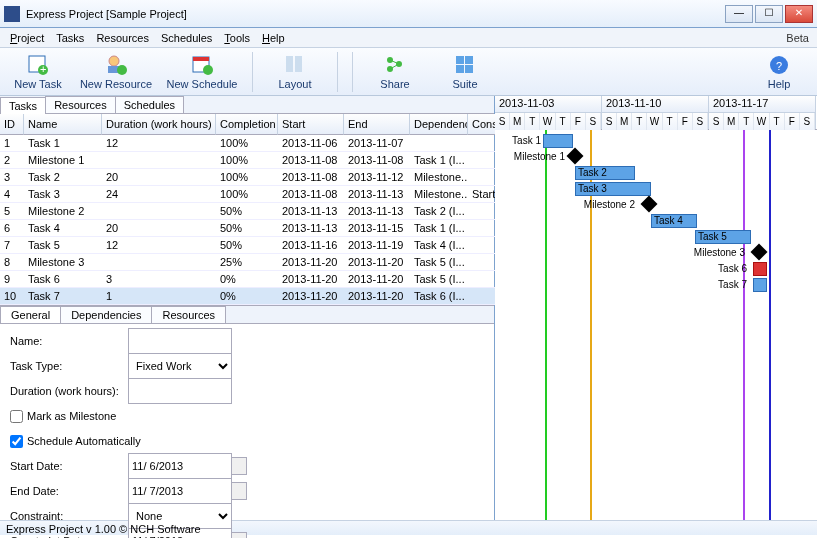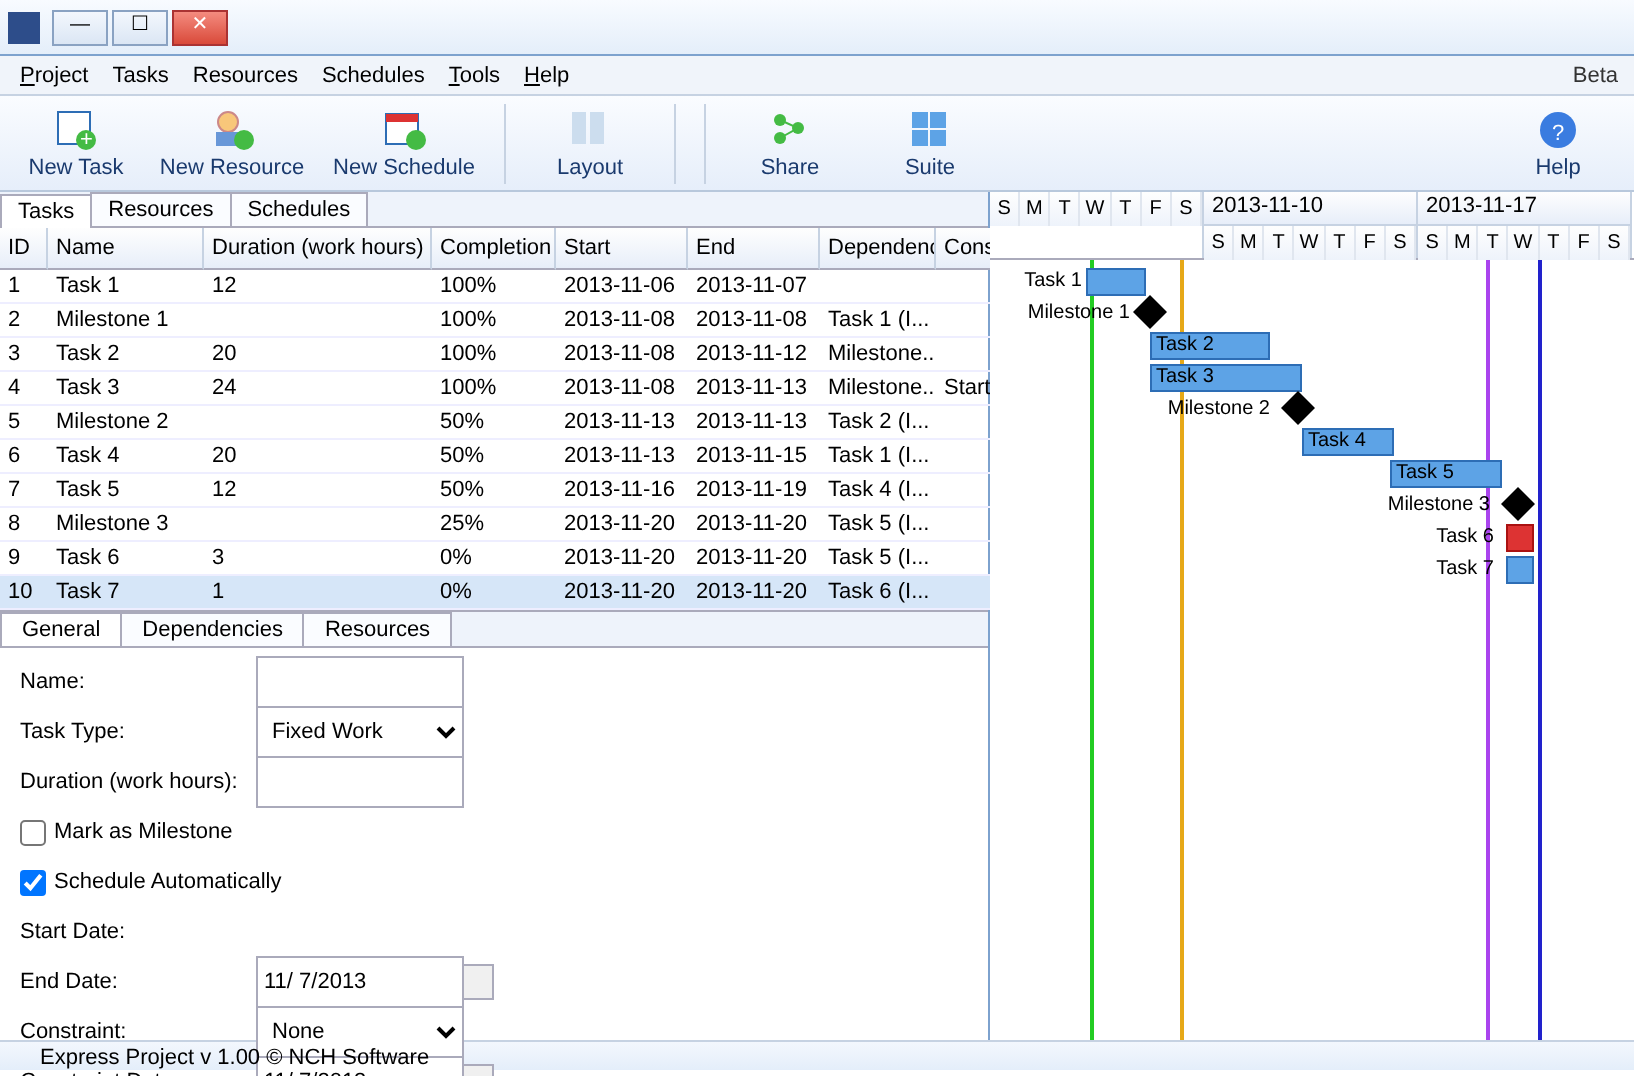--- a/index.html
+++ b/index.html
@@ -51,40 +51,41 @@
 .prop-tab.active { background: #fff; }
 .prop-body { padding: 6px 10px; flex: 1; }
 .prop-row { display: flex; align-items: center; height: 22px; margin-bottom: 3px; }
 .prop-row label { width: 118px; }
 .prop-row input[type=text], .prop-row select { width: 104px; height: 26px; border: 1px solid #aab; background: #fff; padding: 0 3px; }
 .prop-row .date { display: flex; align-items: center; }
 .date-btn { width: 16px; height: 18px; border: 1px solid #aab; background: #f0f0f0; margin-left: -1px; }
 .check { margin-right: 4px; }
 
 
-.status-bar { height: 15px; background: linear-gradient(#f3f7fd,#e4eefa); border-top: 1px solid #c6d2e2; padding: 2px 20px; }
+.status-bar { height: 15px; background: linear-gradient(#f3f7fd,#e4eefa); border-top: 1px solid #c6d2e2; padding: 2px 6px; }
 
 
 .gantt-head { display:flex; height:34px; border-bottom:1px solid #aab; }
 .gantt-col { width: 107px; border-right:1px solid #c6d2e2; }
 .gantt-col .wk { height:17px; border-bottom:1px solid #c6d2e2; padding:1px 4px; background:linear-gradient(#fefefe,#e7eef9); }
 .gantt-col .days { display:flex; height:17px; }
 .gantt-col .day { flex:1; text-align:center; border-right:1px solid #e0e6ef; background:linear-gradient(#fefefe,#eef3fb); font-size:10px; line-height:17px; }
 .gantt-body { position:relative; height: 390px; }
 .gline { position:absolute; top:0; bottom:0; width:2px; }
 .bar { position:absolute; height:14px; background:#5da3e6; border:1px solid #2d6db5; overflow:hidden; white-space:nowrap; padding:0 2px; font-size:10px; line-height:12px;}
 .lbl { position:absolute; height:14px; font-size:10px; line-height:14px; text-align:right; }
 .ms { position:absolute; width:12px; height:12px; background:#000; transform:rotate(45deg); }
 .red { background:#d33; border-color:#a11;}
 </style>
 </head>
 <body>
 
 <div class="title-bar">
   <div class="icon"></div>
+  <div class="title">Express Project [Sample Project]</div>
   <div class="win-btns">
     <div class="win-btn">—</div>
     <div class="win-btn">☐</div>
     <div class="win-btn close">✕</div>
   </div>
 </div>
 
 <div class="menu-bar">
   <div class="menu-item"><u>P</u><span>roject</span></div>
   <div class="menu-item">Tasks</div>
@@ -312,20 +313,24 @@
       <div class="prop-row">
           <input type="checkbox" class="check" style="">
           <label>Mark as Milestone</label>
         </div>
       <div class="prop-row">
           <input type="checkbox" class="check" checked="" style="">
           <label>Schedule Automatically</label>
         </div>
       <div class="prop-row">
           <label>Start Date:</label>
+          <div class="date">
+            <input type="text" value="11/ 6/2013" style="">
+            <div class="date-btn"></div>
+          </div>
         </div>
       <div class="prop-row">
           <label>End Date:</label>
           <div class="date">
             <input type="text" value="11/ 7/2013" style="">
             <div class="date-btn"></div>
           </div>
         </div>
       <div class="prop-row">
           <label>Constraint:</label>
@@ -339,20 +344,21 @@
           </div>
         </div>
 
     </div>
 
   </div>
 
   <div class="right">
     <div class="gantt-head">
       <div class="gantt-col">
+          <div class="wk">2013-11-03</div>
           <div class="days" id="days0">
             <div class="day">S</div>
             <div class="day">M</div>
             <div class="day">T</div>
             <div class="day">W</div>
             <div class="day">T</div>
             <div class="day">F</div>
             <div class="day">S</div>
           </div>
         </div>

